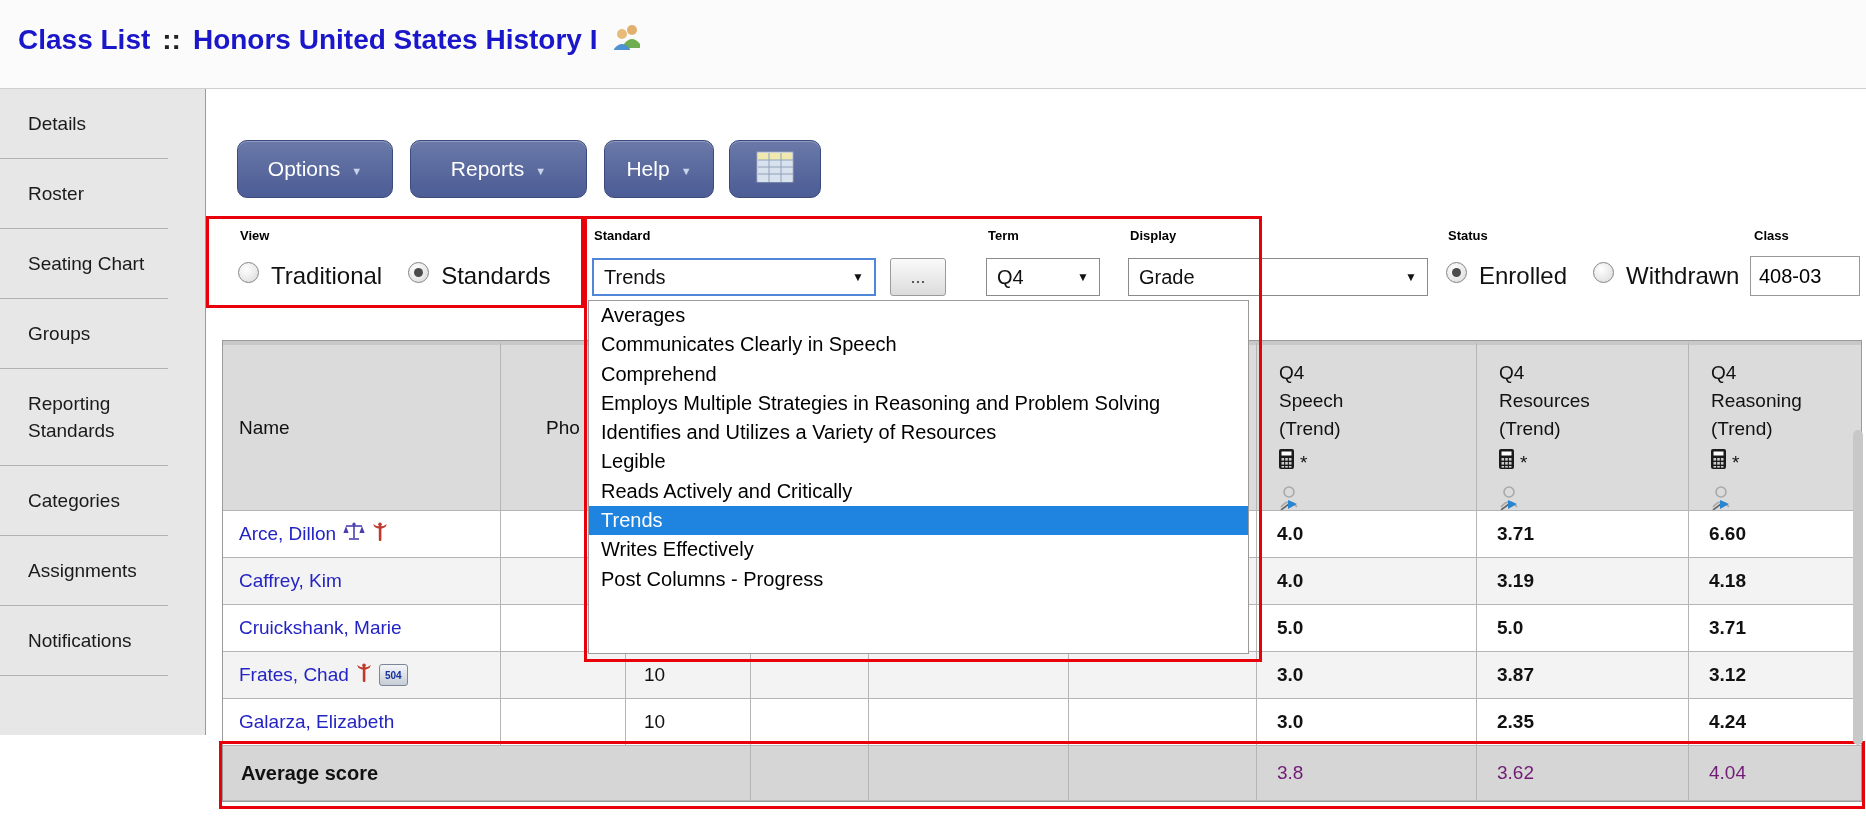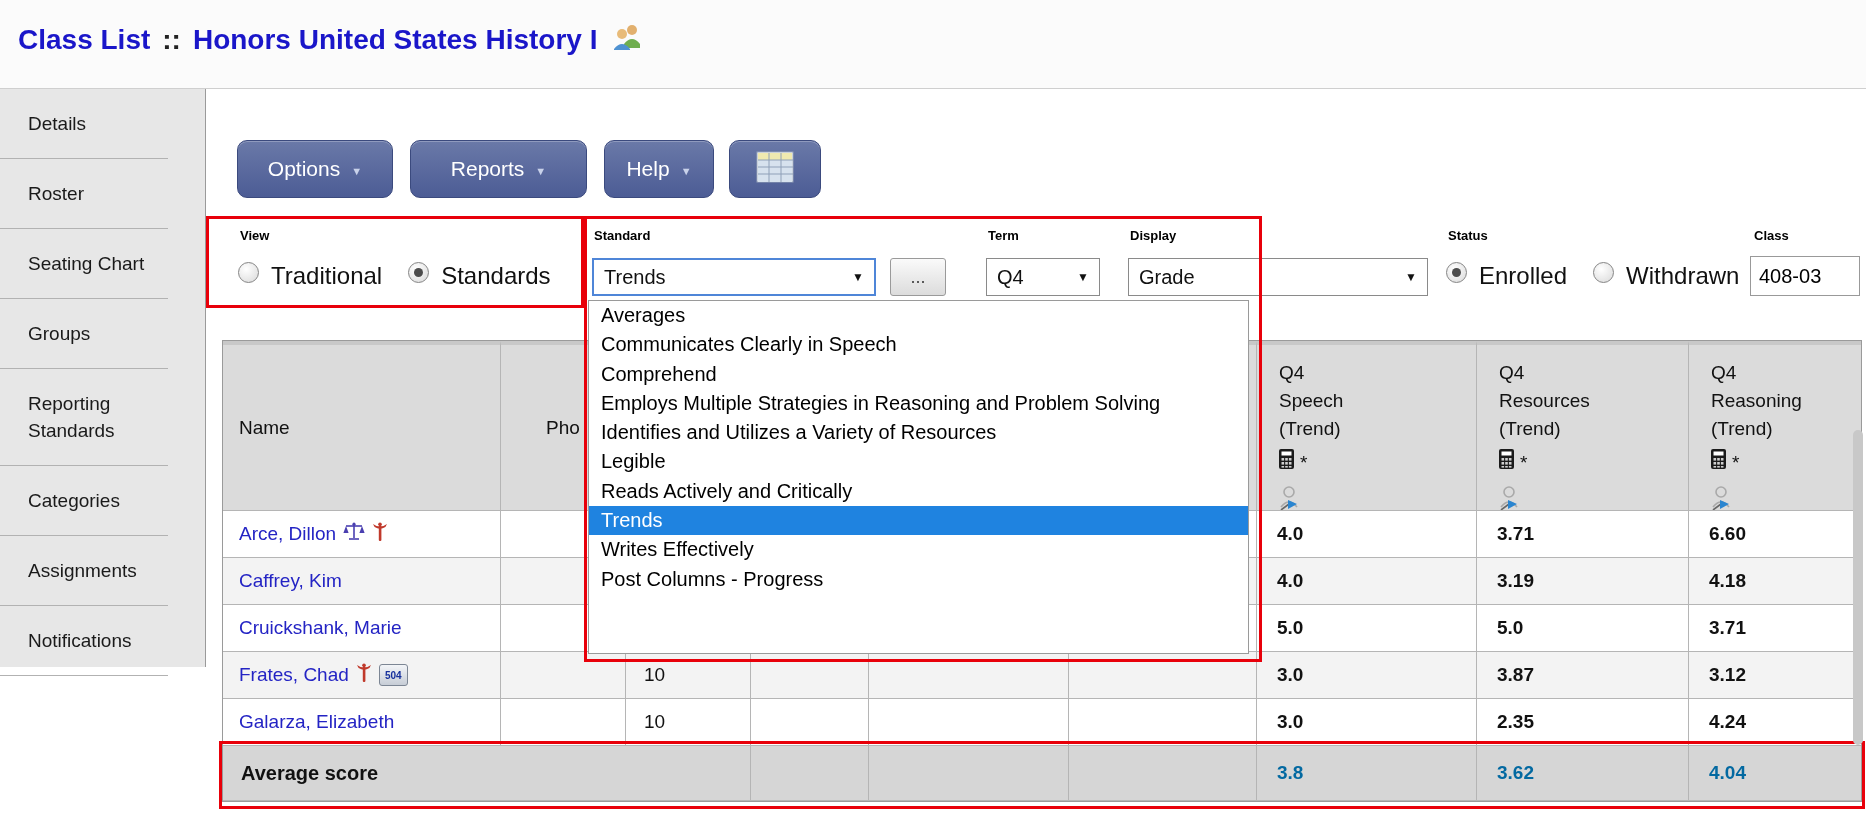--- a/index.html
+++ b/index.html
@@ -8,21 +8,21 @@
 
   
   .hdr{position:absolute;left:0;top:0;width:1866px;height:88px;background:#fbfbfb;
        border-bottom:1px solid #cfcfcf;}
   .hdr-title{position:absolute;left:18px;top:22px;font-size:28px;font-weight:bold;color:#1a16c9;
        display:flex;align-items:center;gap:10px;white-space:nowrap;}
   .hdr-sep{color:#222;padding:0 2px;}
   .ppl{display:inline-block;margin-left:4px;}
 
   
-  .sidebar{position:absolute;left:0;top:89px;width:205px;height:578px;background:#e7e7e7;
+  .sidebar{position:absolute;left:0;top:89px;width:205px;height:646px;background:#e7e7e7;
        border-right:1px solid #9a9a9a;}
   .sb-item{width:120px;padding:21px 20px 21px 28px;border-bottom:1px solid #b2b2b2;
        font-size:19px;color:#1a1a1a;line-height:27px;cursor:pointer;}
 
   
   .btn{position:absolute;top:140px;height:56px;border-radius:10px;
        background:linear-gradient(#6a79a8,#4c5c95);border:1px solid #3b4a7e;
        color:#fff;font-size:21px;display:flex;align-items:center;justify-content:center;
        gap:11px;cursor:pointer;box-shadow:inset 0 1px 0 rgba(255,255,255,.25);}
   .btn .caret{font-size:11px;color:#c9d2ea;margin-top:3px;}
@@ -83,21 +83,21 @@
   .hicons{display:flex;align-items:center;gap:6px;margin-top:6px;}
   .hperson{margin-top:8px;}
   .r1{background:#fff;}
   .r2{background:#f3f3f3;}
   .name-c{padding-left:16px;gap:7px;}
   .name-c a{color:#2424c4;text-decoration:none;cursor:pointer;font-size:19px;}
   .extra-c{padding-left:18px;}
   .score{padding-left:20px;font-weight:bold;}
   .avg{background:#d6d6d6;}
   .avg-label{padding-left:18px;font-weight:bold;font-size:20px;grid-column:1 / 4;}
-  .avg-score{color:#0369a1;font-weight:bold;}
+  .avg-score{color:#701a75;font-weight:normal;}
 
   .icon-504{width:27px;height:20px;border:1px solid #7c8694;border-radius:3px;
        background:linear-gradient(#f3f5f8,#c7cdd6);font-size:10px;font-weight:bold;color:#16309c;
        display:inline-flex;align-items:center;justify-content:center;flex:none;}
 
   .scrollbar{position:absolute;left:1853px;top:430px;width:10px;height:315px;border-radius:5px;
        background:#c8c8c8;z-index:45;cursor:pointer;}
 </style>
 </head>
 <body>

